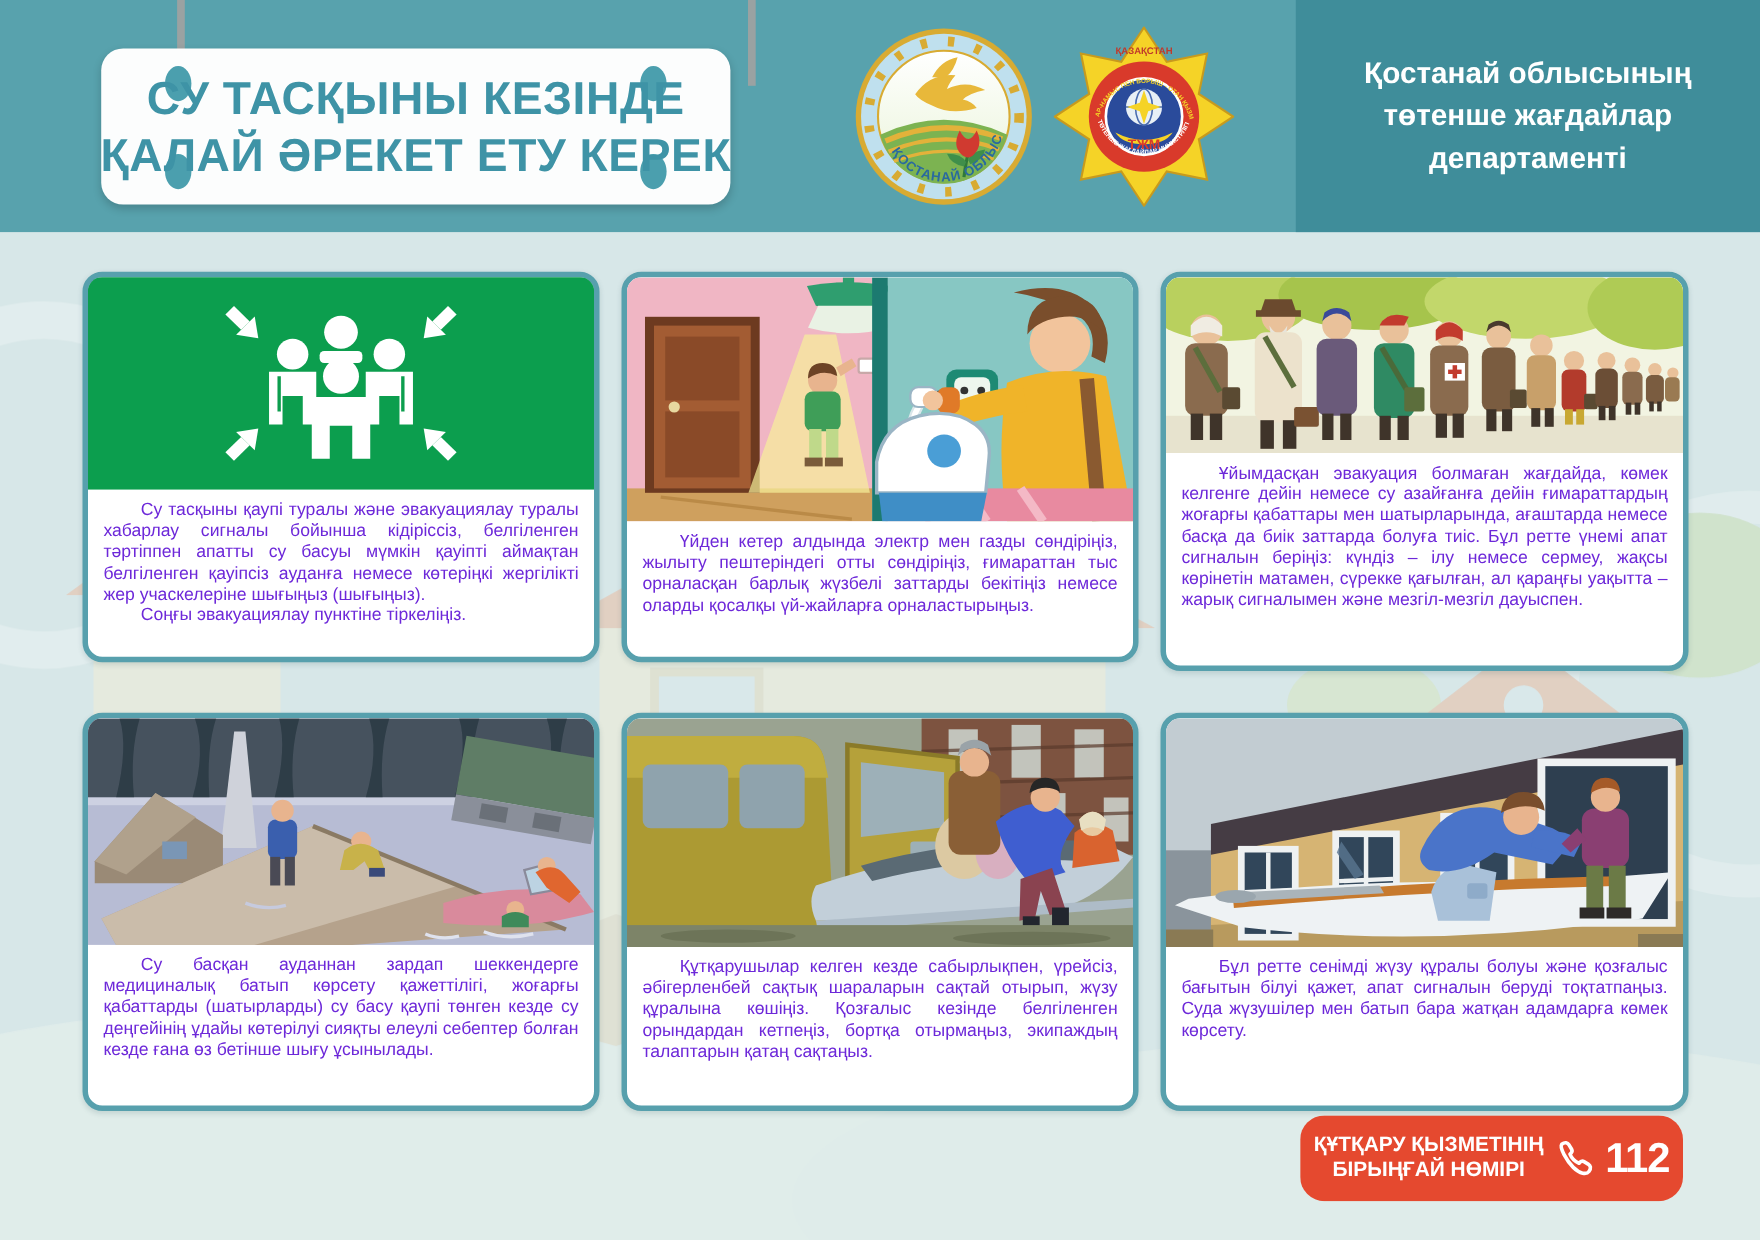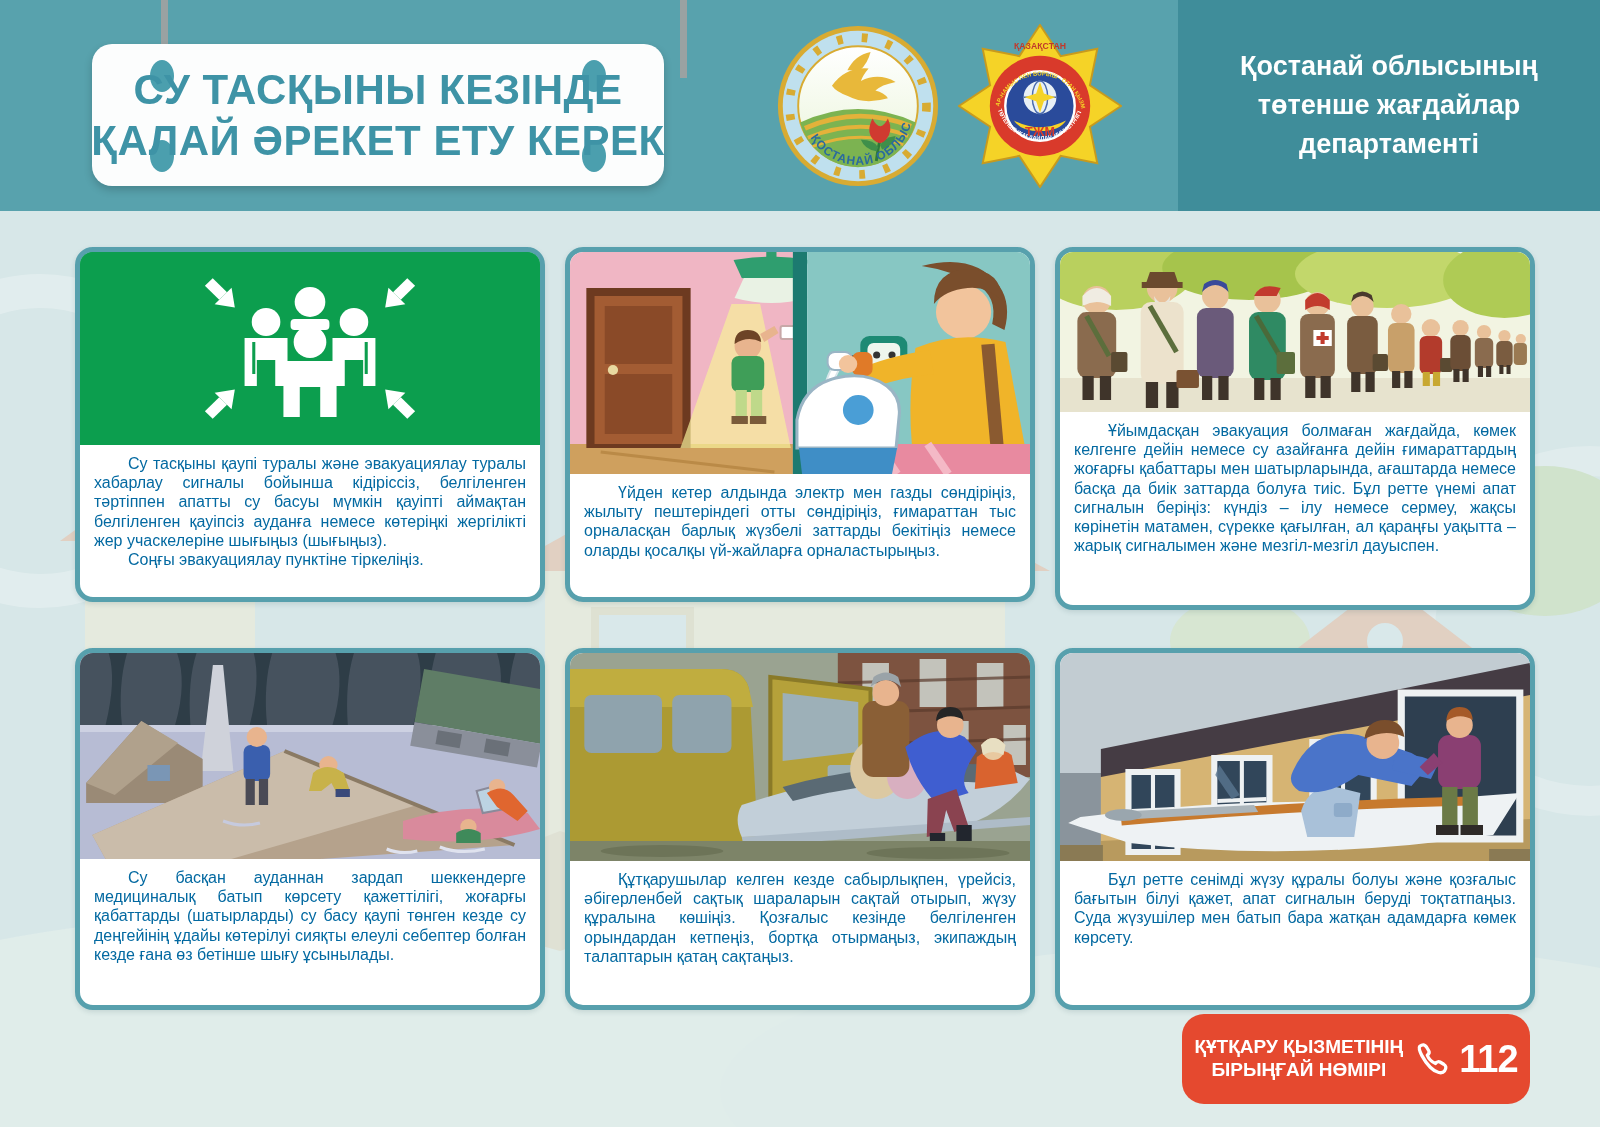--- a/index.html
+++ b/index.html
@@ -22,34 +22,34 @@
   .dept{position:absolute;left:1178px;top:0;width:422px;height:211px;background:#3f8d9a;
     color:#fff;font-weight:bold;font-size:27px;line-height:1.45;display:flex;
     flex-direction:column;align-items:center;justify-content:center;text-align:center;}
   
   .bg-art{position:absolute;left:0;top:211px;width:1600px;height:916px;pointer-events:none;}
   
   .card{position:absolute;background:#fff;border:5px solid #57a0ad;border-radius:18px;
     overflow:hidden;display:flex;flex-direction:column;box-shadow:0 2px 5px rgba(40,80,90,.15);}
   .card-img{flex:none;overflow:hidden;}
   .card-img svg{display:block;width:100%;height:100%;}
-  .card-text{flex:1;padding:9px 14px 8px;font-size:16px;line-height:1.2;color:#0369a1;
+  .card-text{flex:1;padding:9px 14px 8px;font-size:16px;line-height:1.2;color:#6d28d9;
     text-align:justify;}
   .card-text p{margin:0;text-indent:34px;}
   .c1{left:75px;top:247px;width:460px;height:345px;}
   .c2{left:565px;top:247px;width:460px;height:345px;}
   .c3{left:1055px;top:247px;width:470px;height:353px;}
   .c4{left:75px;top:648px;width:460px;height:352px;}
   .c5{left:565px;top:648px;width:460px;height:352px;}
   .c6{left:1055px;top:648px;width:470px;height:352px;}
   .c1 .card-img{height:193px;background:#0c9e4e;}
   .c2 .card-img{height:222px;} .c3 .card-img{height:160px;}
   .c4 .card-img{height:206px;} .c5 .card-img{height:208px;} .c6 .card-img{height:208px;}
   
-  .hotline{position:absolute;left:1182px;top:1014px;width:348px;height:90px;background:#e5492f;
+  .hotline{position:absolute;left:1182px;top:1014px;width:348px;height:78px;background:#e5492f;
     border-radius:22px;display:flex;align-items:center;justify-content:center;gap:10px;color:#fff;}
   .hotline-label{font-weight:bold;font-size:19px;line-height:1.2;text-align:center;}
   .hotline-number{font-weight:bold;font-size:38px;letter-spacing:-1px;line-height:1;}
   .phone-ic{width:36px;height:36px;}
 </style>
 </head>
 <body>
 
 <div class="poster">
 

